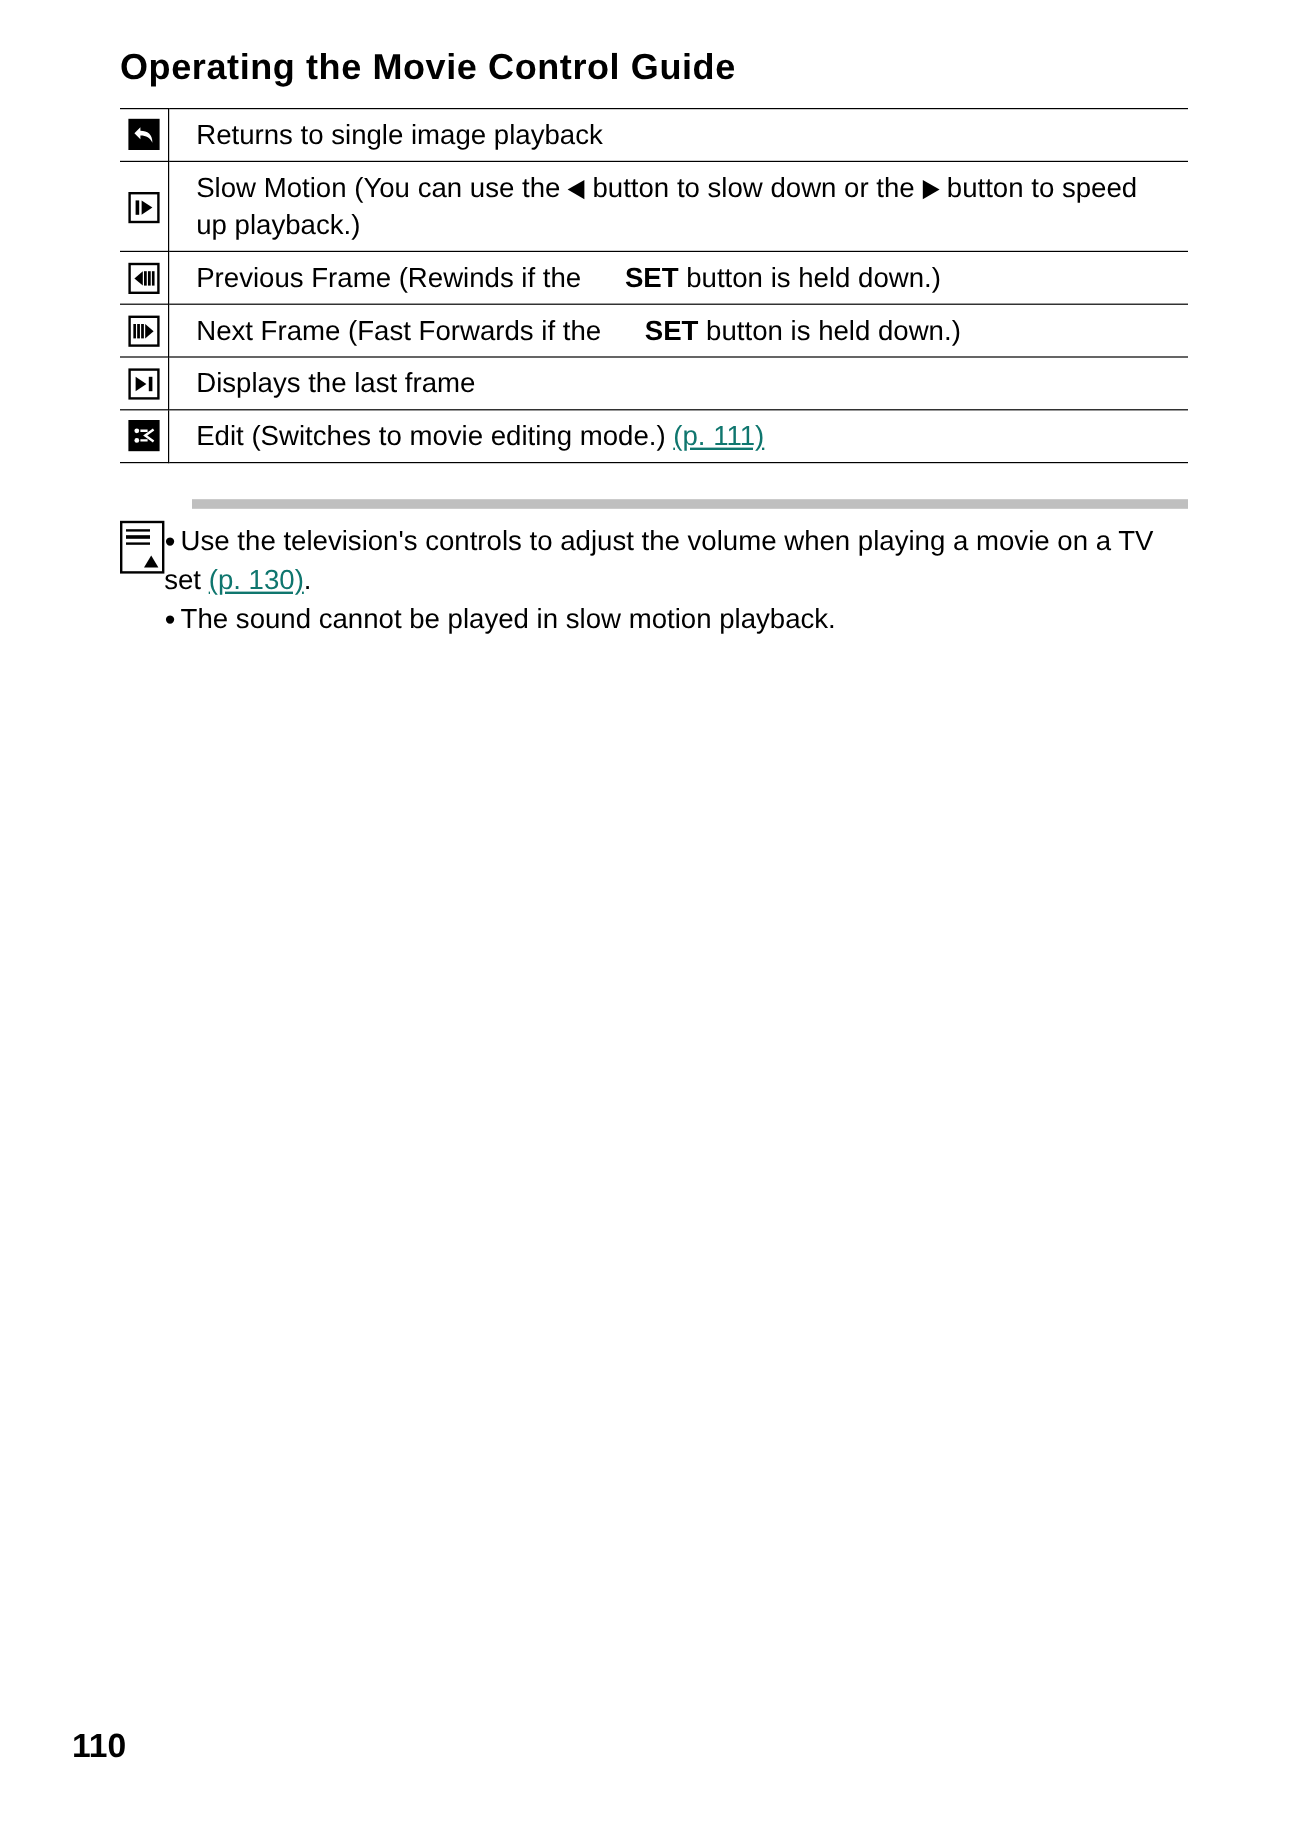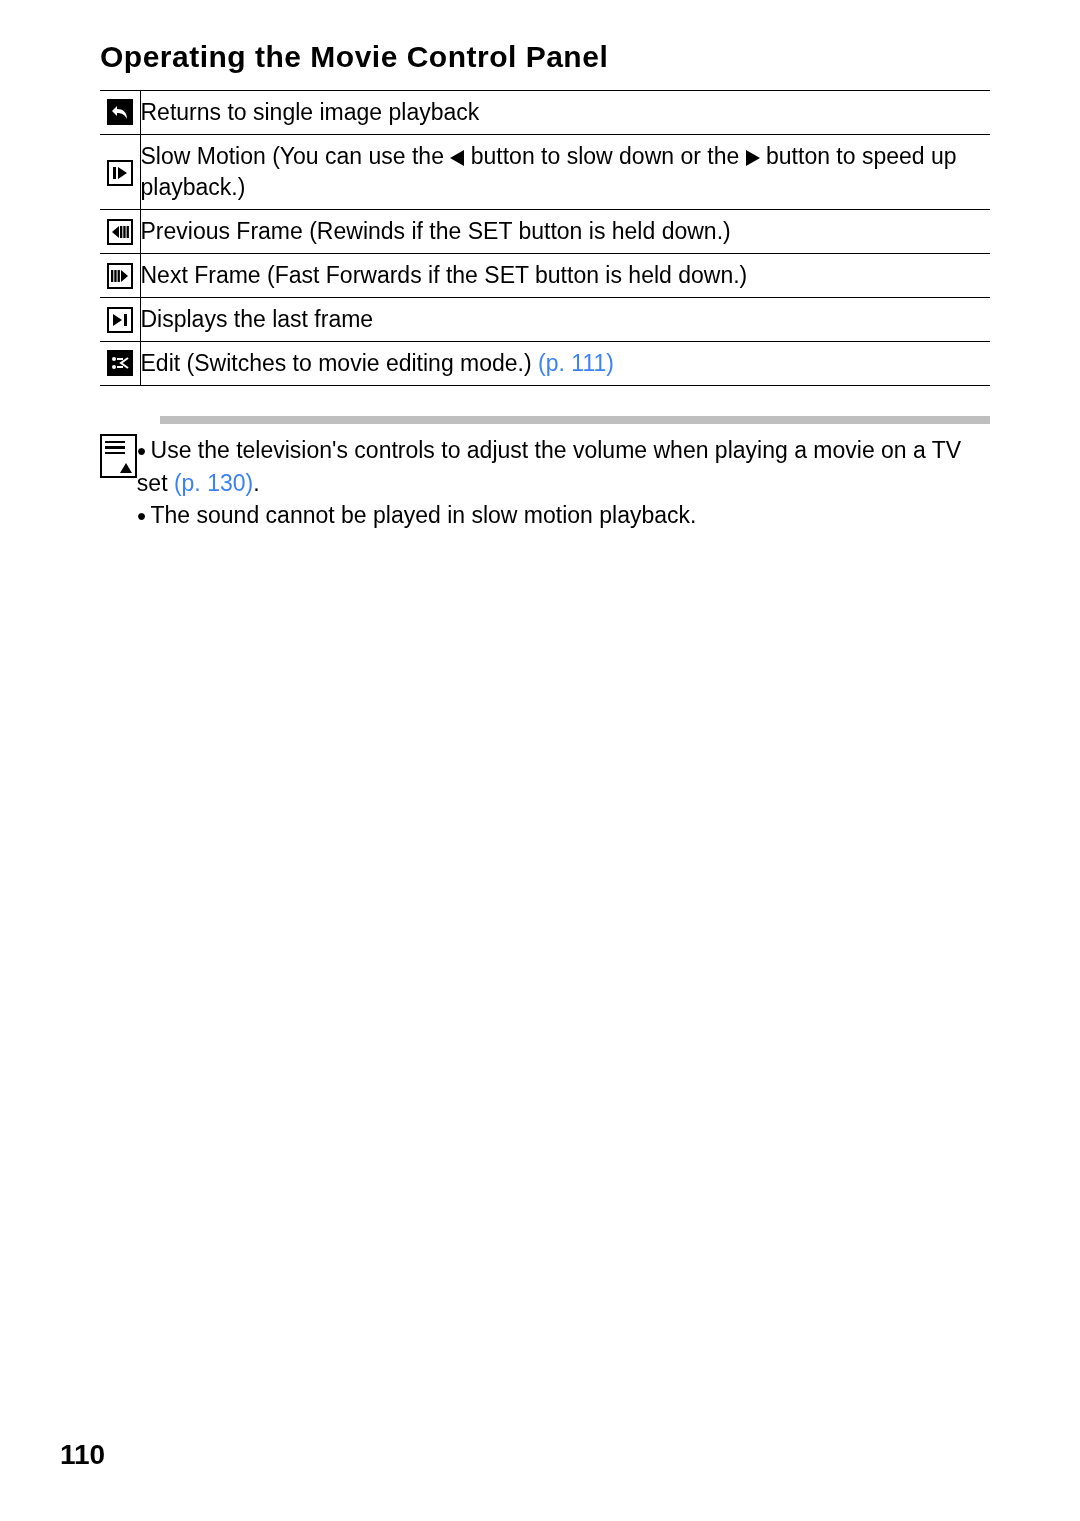--- a/index.html
+++ b/index.html
@@ -22,21 +22,21 @@
     letter-spacing: 0.5px;
     margin: 0 0 16px 0;
   }
   table.controls {
     border-collapse: collapse;
     width: 100%;
   }
   table.controls td {
     border-top: 1.5px solid #000;
     border-bottom: 1.5px solid #000;
-    padding: 6px 0;
+    padding: 6px 23px;
     vertical-align: middle;
     font-size: 23px;
     line-height: 1.35;
   }
   table.controls td.icon-cell {
     border-right: 1.5px solid #000;
     width: 40px;
     text-align: center;
     vertical-align: middle;
     padding: 4px 6px;
@@ -52,23 +52,23 @@
   }
   .icon-outline {
     display: inline-flex;
     align-items: center;
     justify-content: center;
     width: 26px;
     height: 26px;
     border: 2px solid #000;
     color: #000;
   }
-  .link { color: #3b82f6; }
+  .link { color: #0f766e; text-decoration: underline; }
   .italic { font-style: italic; }
-  .bold { font-weight: normal; }
+  .bold { font-weight: bold; margin-left: 30px; }
 
   .note-block {
     margin-top: 30px;
   }
   .note-rule {
     height: 8px;
     background: #bfbfbf;
     margin-left: 60px;
     margin-bottom: 10px;
   }
@@ -124,21 +124,21 @@
     border-top:8px solid transparent;
     border-bottom:8px solid transparent;
     border-left:14px solid #000;
     vertical-align:-2px;
   }
 </style>
 </head>
 <body>
 
 <div class="page">
-  <h1>Operating the Movie Control Panel</h1>
+  <h1>Operating the Movie Control Guide</h1>
 
   <table class="controls">
     <tbody>
         <tr>
       <td class="icon-cell"><span class="icon-box">
               <svg width="18" height="16" viewBox="0 0 18 16">
                 <path d="M6 2 L1 7 L6 12 L6 9 C11 9 14 11 16 15 C16 8 12 5 6 5 Z" fill="#fff"></path>
               </svg>
             </span></td>
       <td>Returns to single image playback</td>

